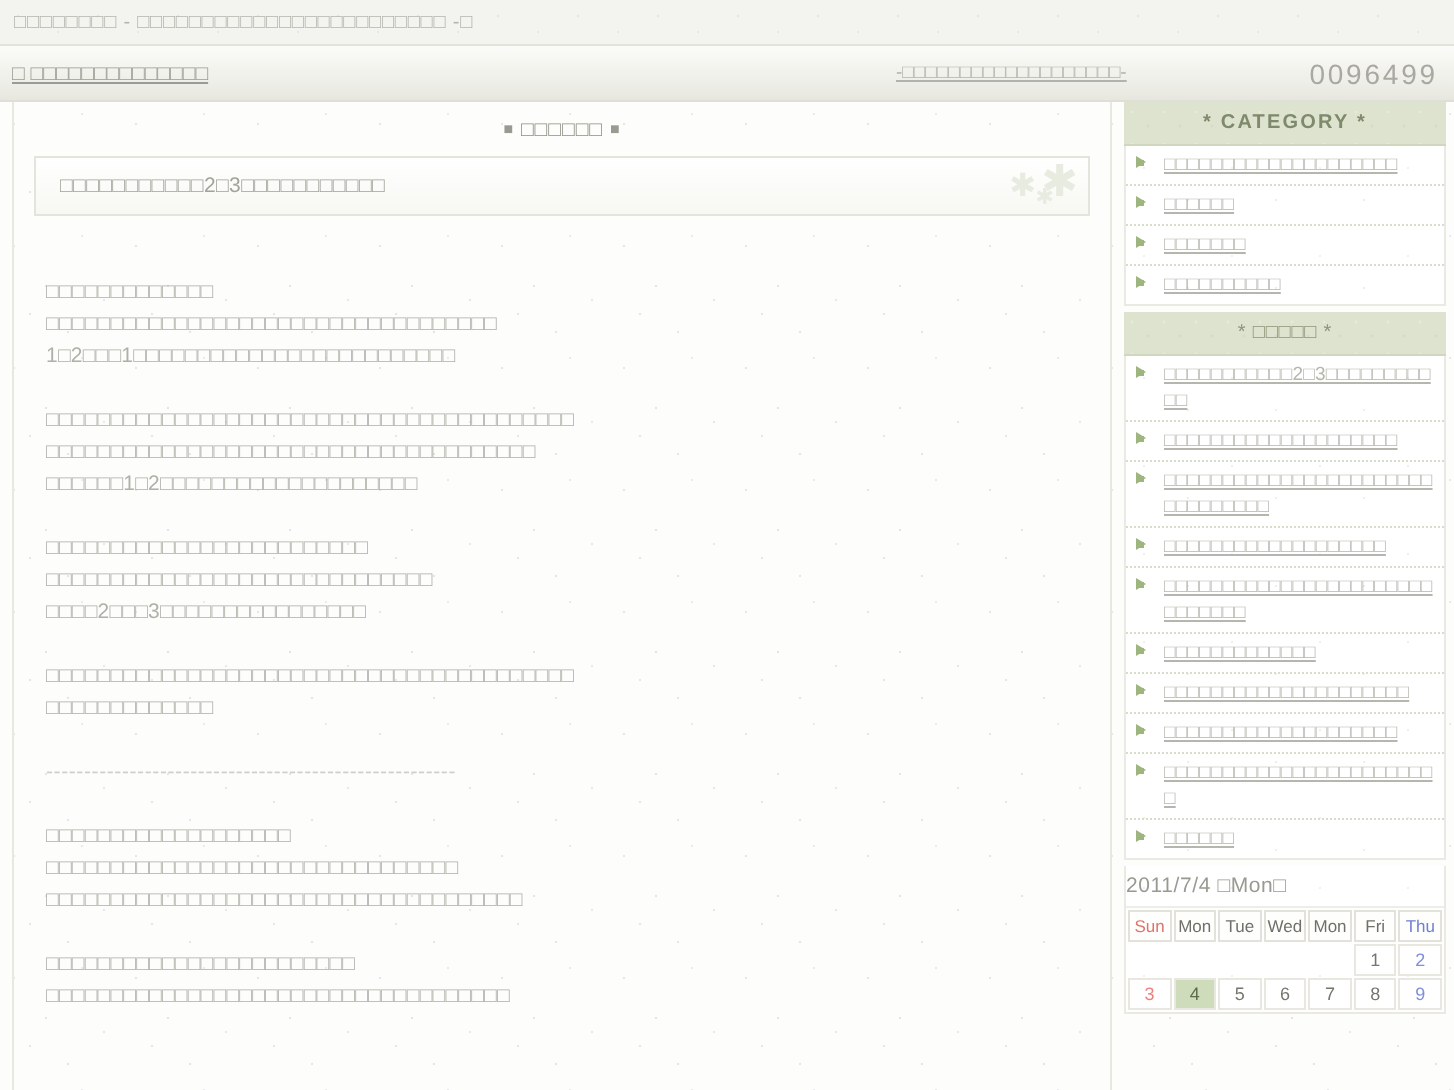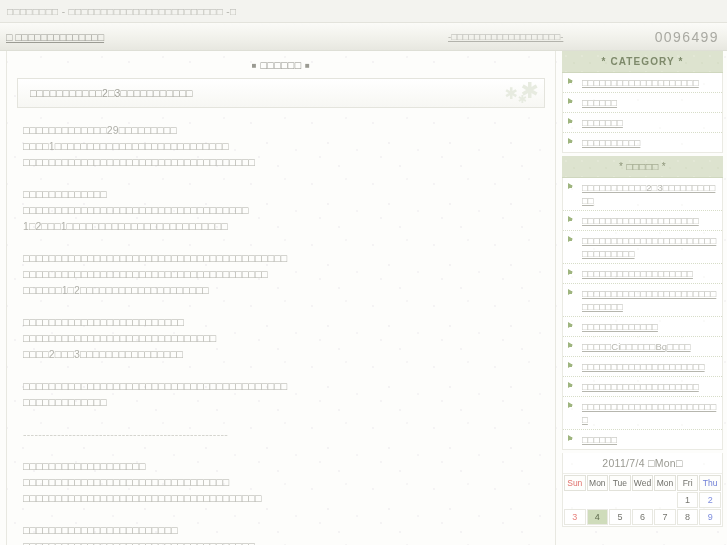--- a/index.html
+++ b/index.html
@@ -223,21 +223,21 @@
   }
   .li-label {
     color: #b6b6ae;
     text-decoration: underline;
     word-break: break-all;
     letter-spacing: .1px;
   }
 
   
   .cal-title {
-    text-align: center;
+    text-align: left;
     font-size: 10.5px;
     color: #9a9a92;
     padding: 4px 0 4px 0;
     border-bottom: 1px solid #eeeee8;
     letter-spacing: .3px;
   }
   table.cal {
     width: 100%;
     border-collapse: separate;
     border-spacing: 1px;
@@ -292,23 +292,21 @@
         <span class="sq">■</span>
       </div>
 
       <div id="art-title-wrap">
         <span id="art-title">□□□□□□□□□□□2□3□□□□□□□□□□□</span>
         <span class="snow b">✱</span>
         <span class="snow a">✱</span>
         <span class="snow c">✱</span>
       </div>
 
-      <div id="art-body"><div>□□□□□□□□□□□□□29□□□□□□□□□
-□□□□1□□□□□□□□□□□□□□□□□□□□□□□□□□□
-□□□□□□□□□□□□□□□□□□□□□□□□□□□□□□□□□□□□</div><span class="blank"></span><div>□□□□□□□□□□□□□
+      <div id="art-body"><span class="blank"></span><div>□□□□□□□□□□□□□
 □□□□□□□□□□□□□□□□□□□□□□□□□□□□□□□□□□□
 1□2□□□1□□□□□□□□□□□□□□□□□□□□□□□□□</div><span class="blank"></span><div>□□□□□□□□□□□□□□□□□□□□□□□□□□□□□□□□□□□□□□□□□
 □□□□□□□□□□□□□□□□□□□□□□□□□□□□□□□□□□□□□□
 □□□□□□1□2□□□□□□□□□□□□□□□□□□□□</div><span class="blank"></span><div>□□□□□□□□□□□□□□□□□□□□□□□□□
 □□□□□□□□□□□□□□□□□□□□□□□□□□□□□□
 □□□□2□□□3□□□□□□□□□□□□□□□□</div><span class="blank"></span><div>□□□□□□□□□□□□□□□□□□□□□□□□□□□□□□□□□□□□□□□□□
 □□□□□□□□□□□□□</div><span class="blank"></span><div class="hr-dash">------------------------------------------------------</div><span class="blank"></span><div>□□□□□□□□□□□□□□□□□□□
 □□□□□□□□□□□□□□□□□□□□□□□□□□□□□□□□
 □□□□□□□□□□□□□□□□□□□□□□□□□□□□□□□□□□□□□</div><span class="blank"></span><div>□□□□□□□□□□□□□□□□□□□□□□□□
 □□□□□□□□□□□□□□□□□□□□□□□□□□□□□□□□□□□□</div></div>
@@ -359,24 +357,20 @@
             <span class="arrow"></span>
             <span class="li-label">□□□□□□□□□□□□□□□□□□□</span>
           </div>
           <div class="li">
             <span class="arrow"></span>
             <span class="li-label">□□□□□□□□□□□□□□□□□□□□□□□□□□□□□□</span>
           </div>
           <div class="li">
             <span class="arrow"></span>
             <span class="li-label">□□□□□□□□□□□□□</span>
-          </div>
-          <div class="li">
-            <span class="arrow"></span>
-            <span class="li-label">□□□□□Ci□□□□□□Bq□□□□</span>
           </div>
           <div class="li">
             <span class="arrow"></span>
             <span class="li-label">□□□□□□□□□□□□□□□□□□□□□</span>
           </div>
           <div class="li">
             <span class="arrow"></span>
             <span class="li-label">□□□□□□□□□□□□□□□□□□□□</span>
           </div>
           <div class="li">

